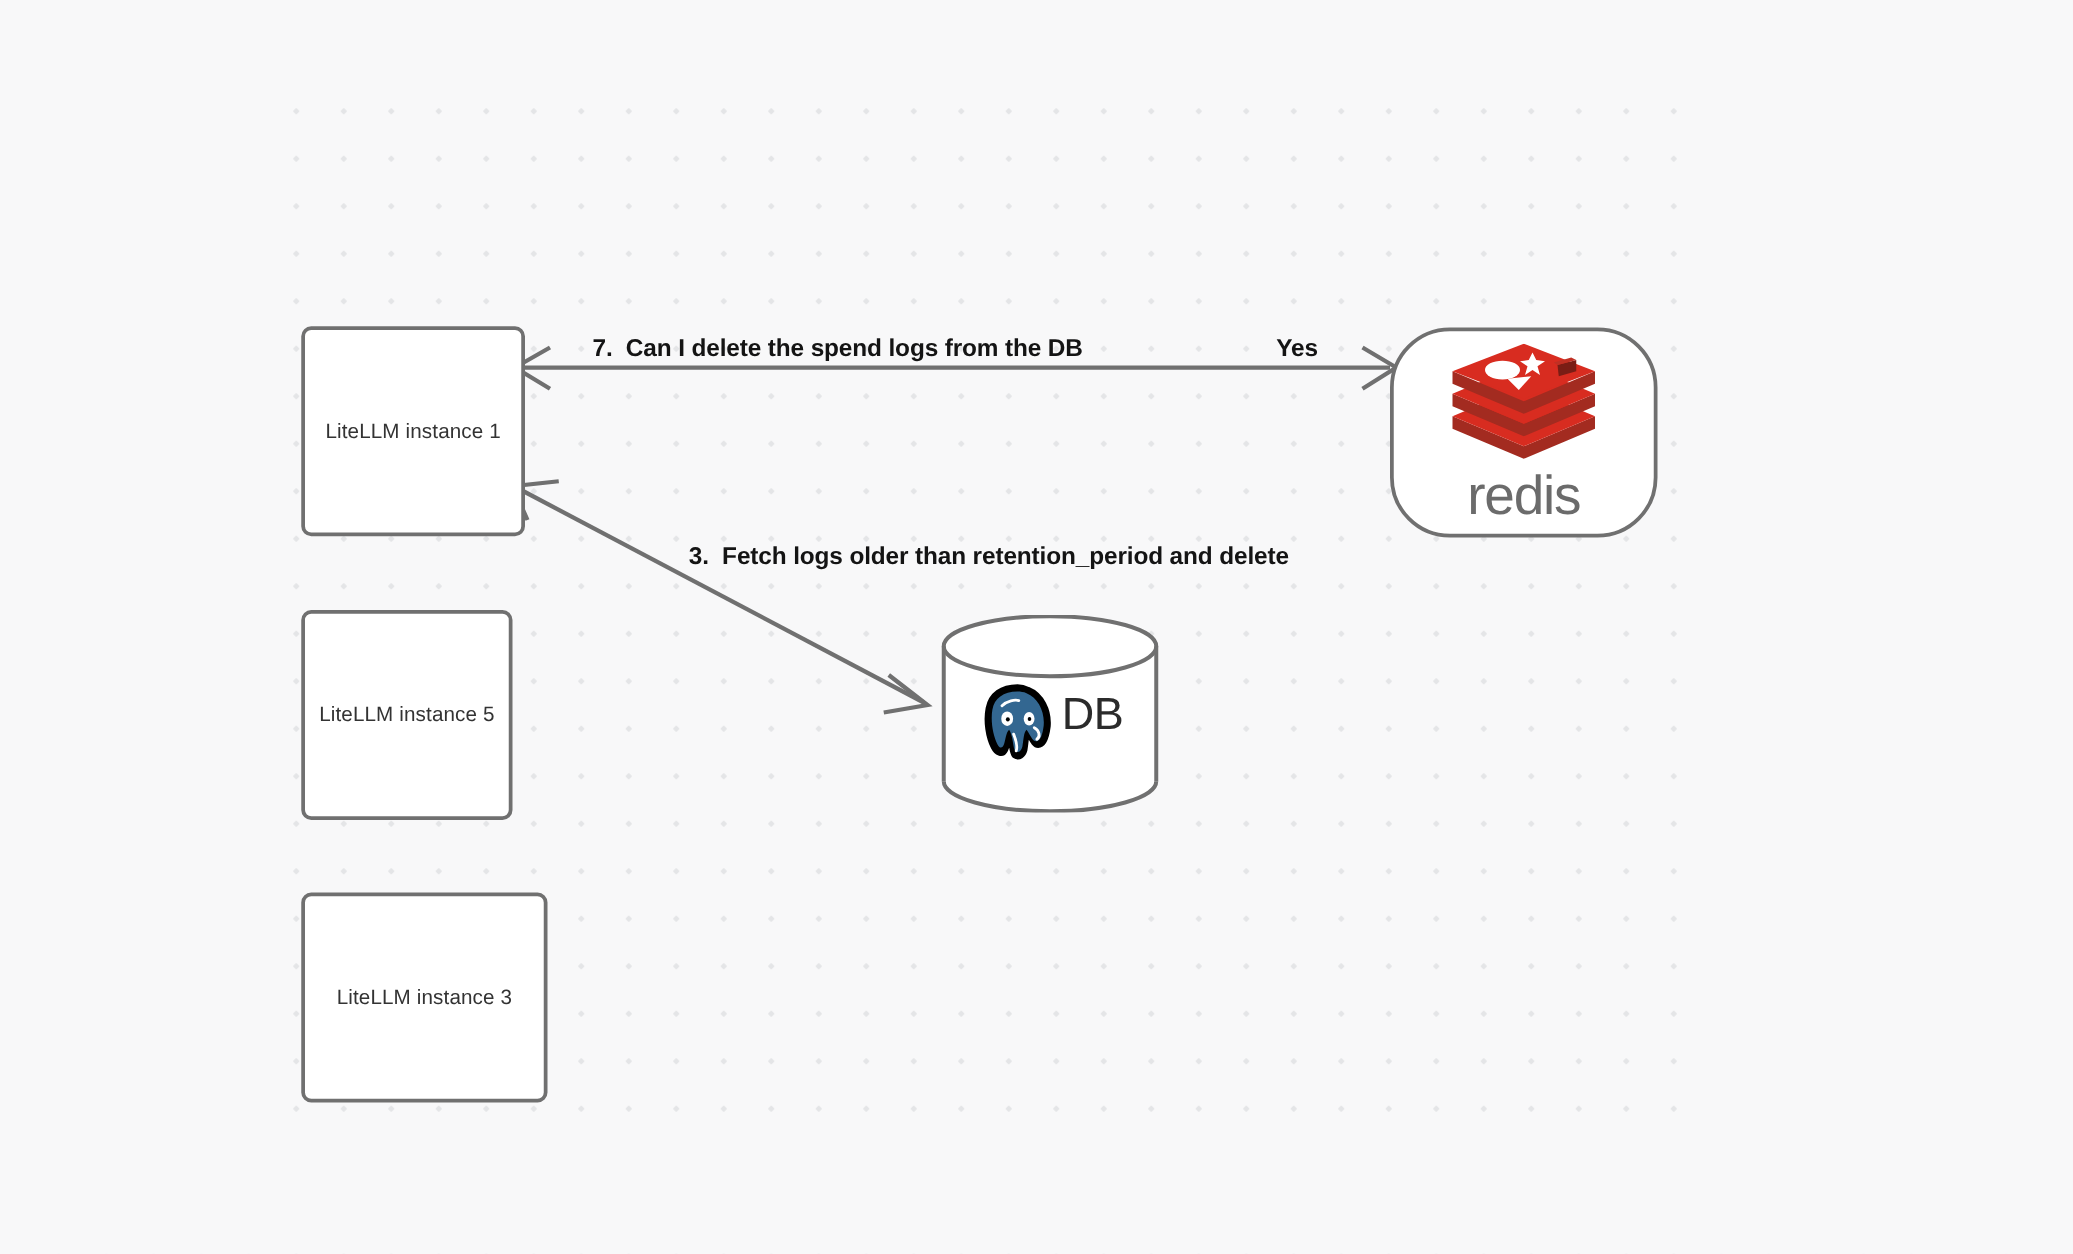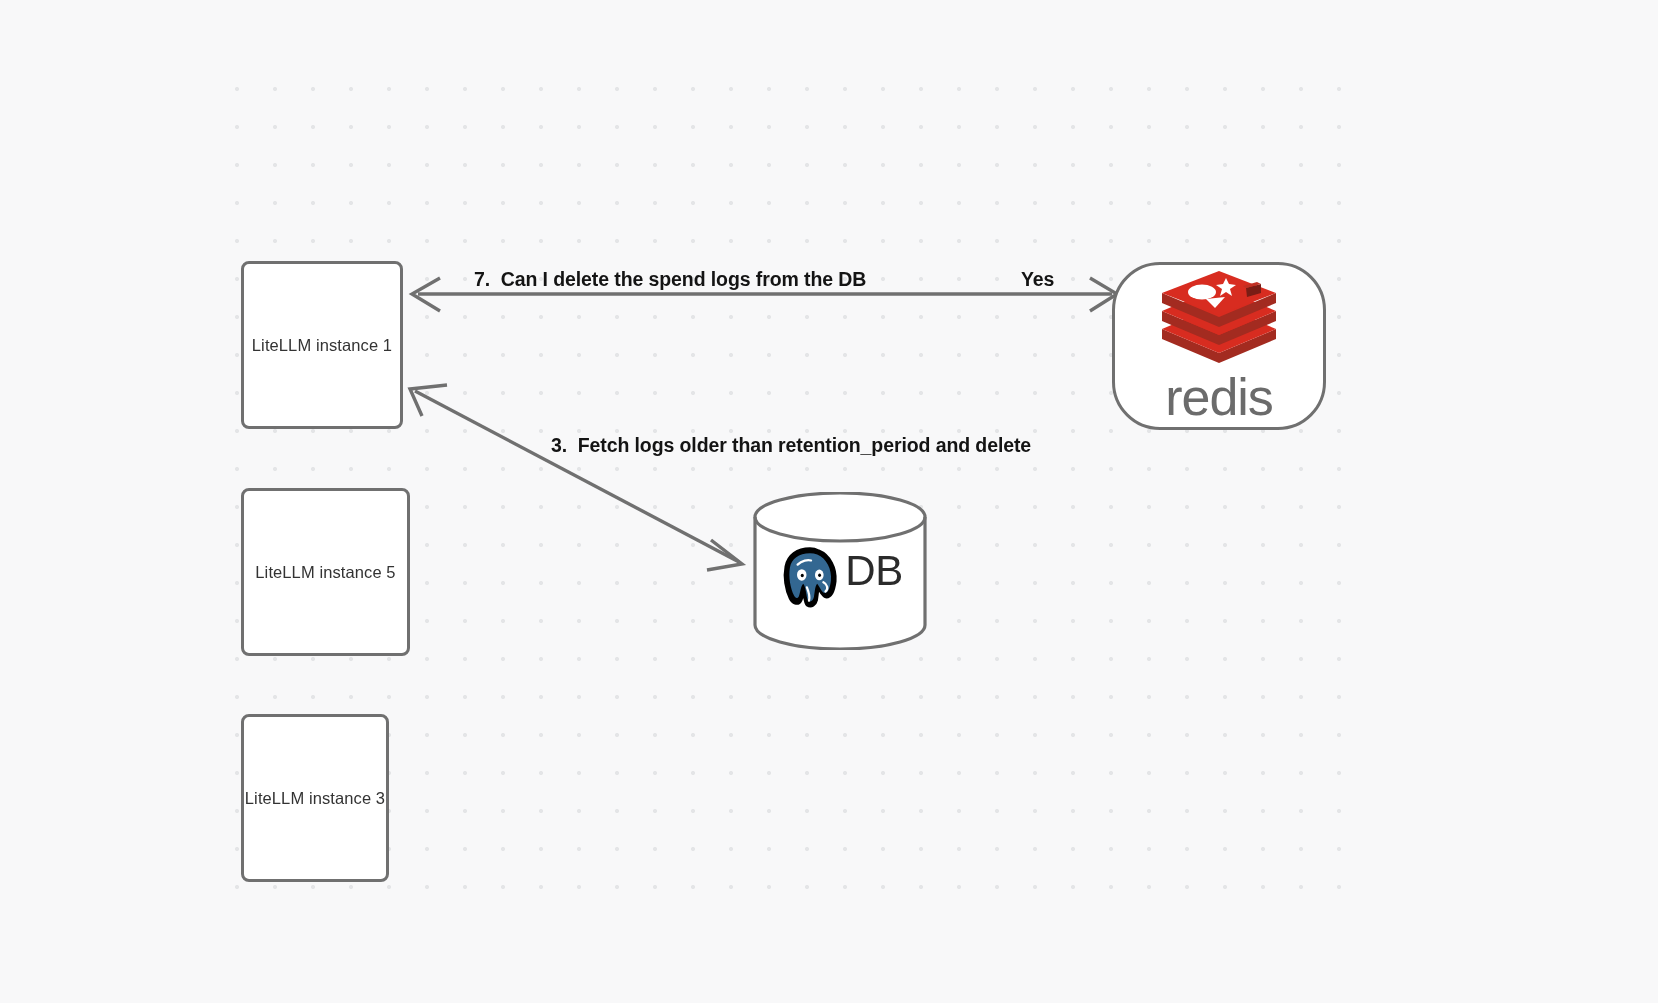--- a/index.html
+++ b/index.html
@@ -60,23 +60,23 @@
     justify-content: center;
     box-sizing: border-box;
   }
   .node-box .node-label {
     font-size: 16.5px;
     color: #333333;
     font-family: "Liberation Sans", sans-serif;
     letter-spacing: 0.1px;
   }
 
-  #llm1 { left: 241px; top: 261px; width: 162px; height: 168px; }
+  #llm1 { left: 241px; top: 261px; width: 179px; height: 168px; }
   #llm2 { left: 241px; top: 488px; width: 169px; height: 168px; }
-  #llm3 { left: 241px; top: 714px; width: 148px; height: 168px; }
+  #llm3 { left: 241px; top: 714px; width: 197px; height: 168px; }
 
   #redis-node {
     position: absolute;
     left: 1112px; top: 262px;
     width: 214px; height: 168px;
     background: #ffffff;
     border: 3px solid #707070;
     border-radius: 48px;
     box-sizing: border-box;
     display: flex;
@@ -86,21 +86,21 @@
   }
   #redis-logo-wrap {
     display: flex;
     flex-direction: column;
     align-items: center;
     justify-content: center;
     margin-top: 2px;
   }
   .redis-word {
     font-family: "Liberation Sans", sans-serif;
-    font-size: 52px;
+    font-size: 44px;
     color: #6b6b6b;
     letter-spacing: -1px;
     line-height: 1;
     margin-top: 4px;
     font-weight: 400;
   }
 
   #db-node {
     position: absolute;
     left: 752px; top: 492px;
@@ -109,21 +109,21 @@
   #db-inner {
     position: absolute;
     left: 0; top: 0;
     width: 176px; height: 158px;
     display: flex;
     align-items: center;
     justify-content: center;
   }
   .db-label {
     font-family: "Liberation Sans", sans-serif;
-    font-size: 42px;
+    font-size: 36px;
     color: #2b2b2b;
     letter-spacing: -0.5px;
     line-height: 1;
   }
 
   .edge-label {
     position: absolute;
     font-family: "Liberation Sans", sans-serif;
     font-weight: bold;
     color: #141414;

